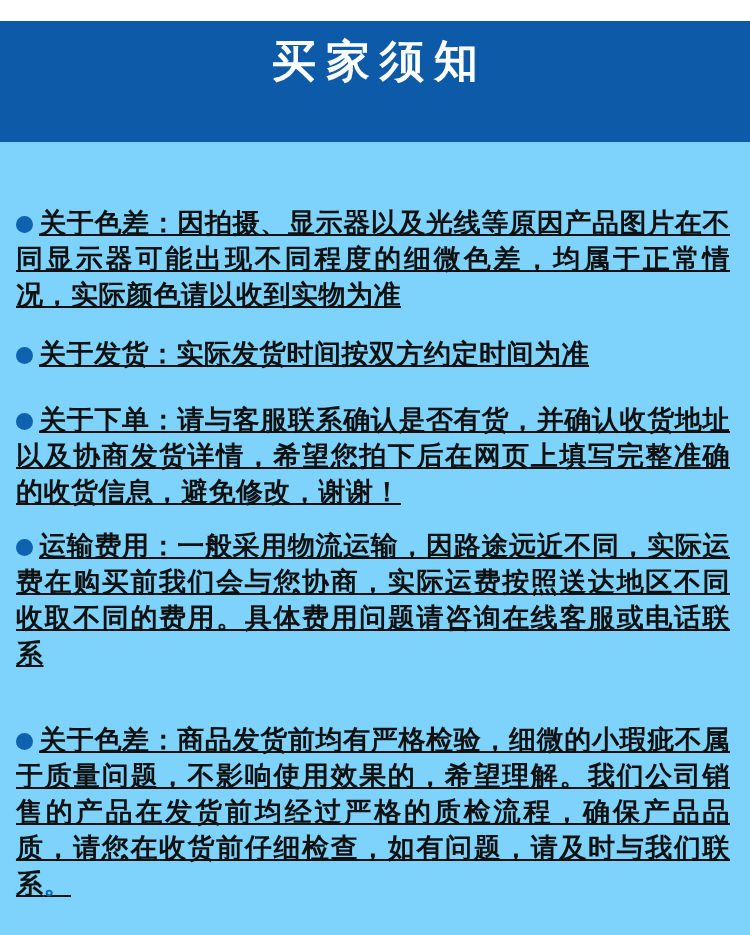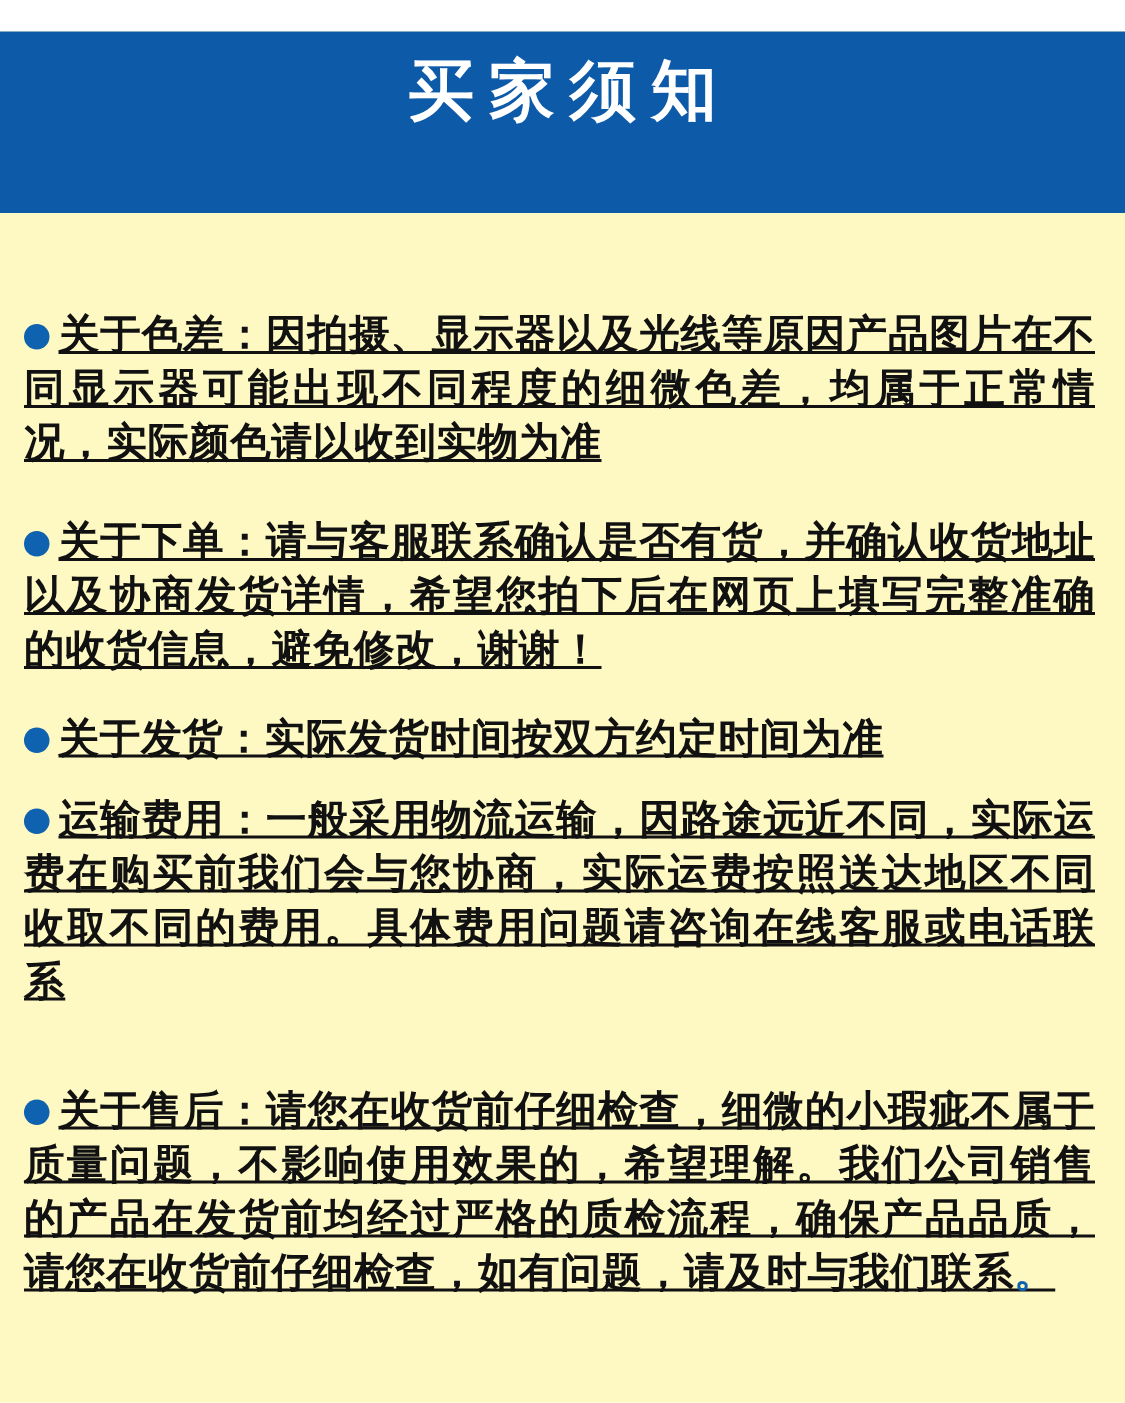--- a/index.html
+++ b/index.html
@@ -1,19 +1,19 @@
 <!DOCTYPE html>
 <html><head>
 <meta charset="utf-8">
 <style>
   html,body { margin:0; padding:0; }
   .page {
     position:relative;
     width:750px; height:935px;
-    background:#fef9c3;
+    background:#7dd3fc;
     overflow:hidden;
     font-family:"Liberation Sans","DejaVu Sans",sans-serif;
   }
   .top-strip { height:21px; background:#ffffff; }
 
   .header {
     height:121px;
     background:#0d5aa9;
     text-align:center;
     color:#ffffff;
@@ -74,22 +74,22 @@
   <div class="top-strip"></div>
 
   <div class="header">
     <h1 class="header-title">买家须知</h1>
   </div>
 
   <div class="content">
 
     <p class="notice n1"><span class="bullet"></span><span>关于色差：因拍摄、显示器以及光线等原因产品图片在不同显示器可能出现不同程度的细微色差，均属于正常情况，实际颜色请以收到实物为准</span></p>
 
+    <p class="notice n3"><span class="bullet"></span><span>关于发货：实际发货时间按双方约定时间为准</span></p>
+
     <p class="notice n2"><span class="bullet"></span><span>关于下单：请与客服联系确认是否有货，并确认收货地址以及协商发货详情，希望您拍下后在网页上填写完整准确的收货信息，避免修改，谢谢！</span></p>
-
-    <p class="notice n3"><span class="bullet"></span><span>关于发货：实际发货时间按双方约定时间为准</span></p>
 
     <p class="notice n4"><span class="bullet"></span><span>运输费用：一般采用物流运输，因路途远近不同，实际运费在购买前我们会与您协商，实际运费按照送达地区不同收取不同的费用。具体费用问题请咨询在线客服或电话联系</span></p>
 
-    <p class="notice n5"><span class="bullet"></span><span>关于售后：请您在收货前仔细检查，细微的小瑕疵不属于质量问题，不影响使用效果的，希望理解。我们公司销售的产品在发货前均经过严格的质检流程，确保产品品质，请您在收货前仔细检查，如有问题，请及时与我们联系</span><span class="tail">。</span></p>
+    <p class="notice n5"><span class="bullet"></span><span>关于色差：商品发货前均有严格检验，细微的小瑕疵不属于质量问题，不影响使用效果的，希望理解。我们公司销售的产品在发货前均经过严格的质检流程，确保产品品质，请您在收货前仔细检查，如有问题，请及时与我们联系</span><span class="tail">。</span></p>
 
   </div>
 </div>
 
 </body></html>

